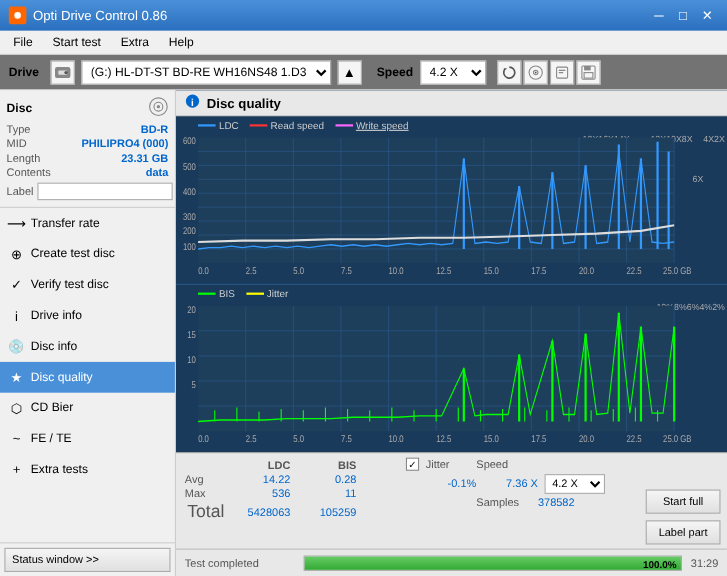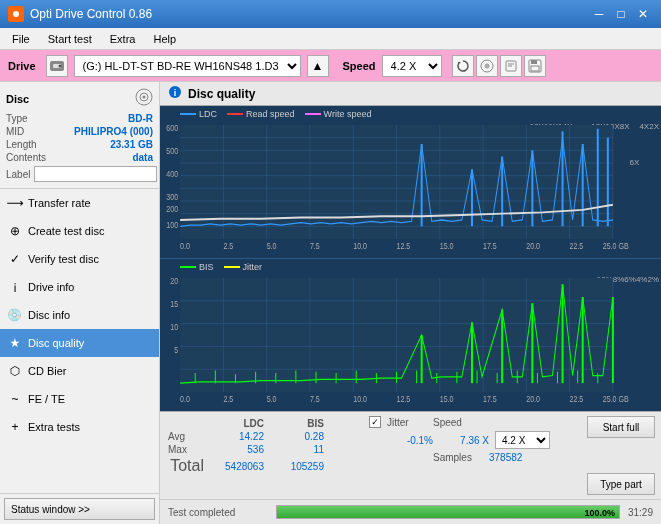--- a/index.html
+++ b/index.html
@@ -11,21 +11,21 @@
     .title-bar-icon { width: 16px; height: 16px; background: #ff6600; border-radius: 2px; display: flex; align-items: center; justify-content: center; font-size: 9px; color: white; font-weight: bold; }
     .title-bar-title { font-size: 12px; font-weight: normal; }
     .title-bar-controls { display: flex; gap: 2px; }
     .title-btn { width: 20px; height: 20px; display: flex; align-items: center; justify-content: center; color: white; font-size: 12px; cursor: pointer; border: none; background: transparent; }
 
     
     .menu-bar { display: flex; align-items: center; height: 22px; background: #f0f0f0; border-bottom: 1px solid #ccc; padding: 0 4px; gap: 2px; }
     .menu-item { padding: 2px 8px; cursor: pointer; font-size: 11px; color: #000; }
 
     
-    .drive-bar { display: flex; align-items: center; height: 32px; background: #f9a8d4; border-bottom: 1px solid #ccc; padding: 0 8px; gap: 6px; }
+    .drive-bar { display: flex; align-items: center; height: 32px; background: #737373; border-bottom: 1px solid #ccc; padding: 0 8px; gap: 6px; }
     .drive-label { font-size: 11px; font-weight: bold; color: #000; margin-right: 4px; }
     .drive-select { height: 22px; font-size: 11px; border: 1px solid #aaa; background: white; padding: 0 4px; min-width: 200px; }
     .drive-icon-btn { width: 22px; height: 22px; border: 1px solid #aaa; background: #f5f5f5; display: flex; align-items: center; justify-content: center; cursor: pointer; font-size: 12px; }
     .speed-label { font-size: 11px; font-weight: bold; margin-left: 8px; }
     .speed-select { height: 22px; font-size: 11px; border: 1px solid #aaa; background: white; padding: 0 4px; width: 60px; }
     .drive-actions { display: flex; gap: 2px; margin-left: 4px; }
 
     
     .main { display: flex; height: calc(524px - 82px); }
 
@@ -260,21 +260,21 @@
           <div class="legend-item">
             <div style="width:16px;height:2px;background:#3399ff;"></div>
             <span style="font-size:9px;color:#ccc;">LDC</span>
           </div>
           <div class="legend-item">
             <div style="width:16px;height:2px;background:#ff3333;"></div>
             <span style="font-size:9px;color:#ccc;">Read speed</span>
           </div>
           <div class="legend-item">
             <div style="width:16px;height:2px;background:#ff66ff;"></div>
-            <span style="font-size:9px;color:#ccc;">Write speed</span>
+            <span style="font-size:9px;color:#ccc;text-decoration:underline;">Write speed</span>
           </div>
         </div>
 
         <div style="position:absolute;right:2px;top:16px;bottom:16px;display:flex;flex-direction:row;">
           <span style="font-size:8px;color:#aaa;">18X</span>
           <span style="font-size:8px;color:#aaa;">16X</span>
           <span style="font-size:8px;color:#aaa;">14X</span>
           <span style="font-size:8px;color:#aaa;margin-left:19px;">12X</span>
           <span style="font-size:8px;color:#aaa;">10X</span>
           <span style="font-size:8px;color:#aaa;">8X</span>
@@ -473,23 +473,23 @@
             <option>4.2 X</option>
           </select>
         </div>
         <div style="display:flex;align-items:center;gap:6px;">
           <span style="width:18px;"></span>
           <span style="font-size:10px;color:#555;width:50px;margin-left:40px;">Samples</span>
           <span style="font-size:10px;color:#0066cc;">378582</span>
         </div>
       </div>
 
-      <div style="width:80px;padding:4px 6px;display:flex;flex-direction:column;gap:6px;justify-content:space-between;">
+      <div style="width:80px;padding:4px 6px;display:flex;flex-direction:column;gap:6px;justify-content:flex-end;">
         <button class="start-btn">Start full</button>
-        <button class="start-btn">Type part</button>
+        <button class="start-btn">Label part</button>
       </div>
     </div>
 
     <div class="progress-area">
       <span class="progress-status">Test completed</span>
       <div class="progress-bar-container">
         <div class="progress-bar-fill" style="width:100%;"></div>
         <span class="progress-pct">100.0%</span>
       </div>
       <span class="progress-time">31:29</span>

